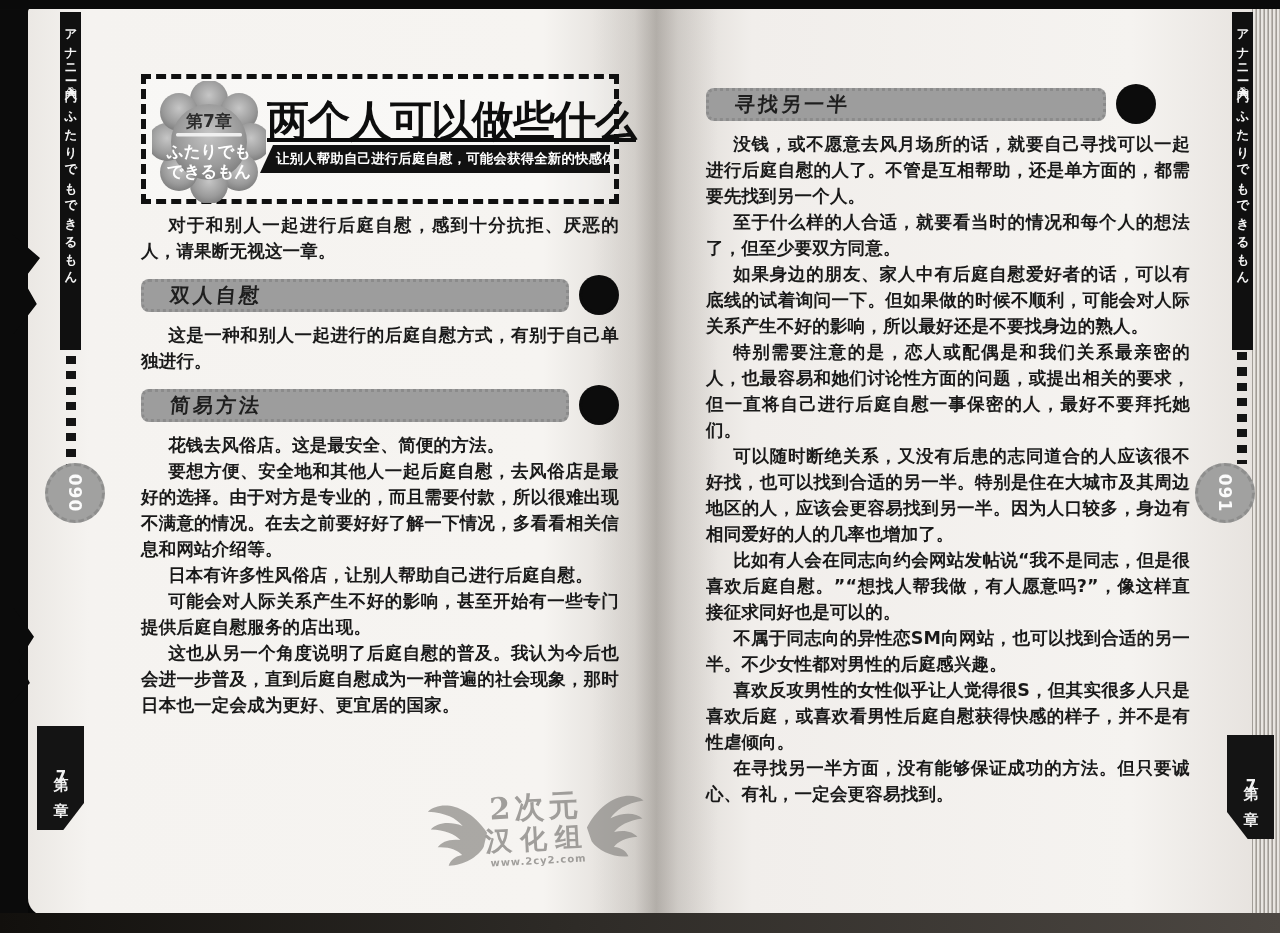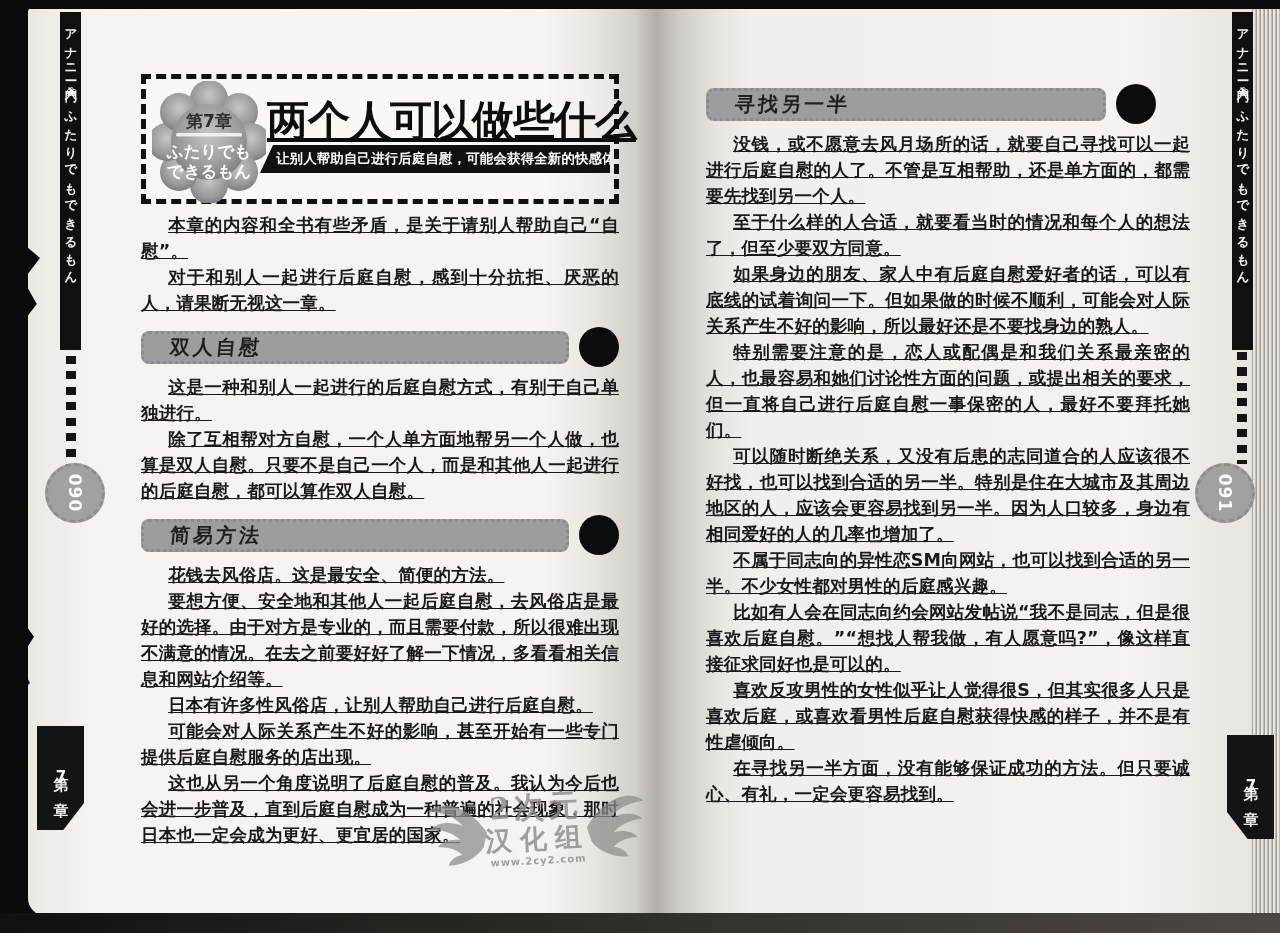--- a/index.html
+++ b/index.html
@@ -90,21 +90,21 @@
   .subtitle-band {
     position:absolute; left:114px; right:4px; top:66px; height:28px;
     background:#111; color:#fff; font-size:13.4px; font-weight:bold;
     line-height:28px; padding-left:16px; white-space:nowrap; overflow:hidden;
     clip-path:polygon(13px 0,100% 0,100% 100%,0 100%);
     letter-spacing:0.2px;
   }
   .medallion { position:absolute; left:6px; top:2px; }
   p.body {
     margin:0; font-size:17.5px; line-height:26px; color:#191919;
-    font-weight:600; text-indent:1.55em; letter-spacing:.2px; text-align:justify;text-decoration:underline;
+    font-weight:600; text-indent:1.55em; letter-spacing:.2px; text-align:justify;
   }
   .intro { margin-top:8px; }
   .section-head { display:flex; align-items:center; gap:10px; margin:11px 0 7px; }
   .band {
     height:33px; background:#9d9d9d; border-radius:8px;
     border:3px dotted #8b8b8b; display:flex; align-items:center; padding-left:26px;
   }
   .band span {
     font-size:20px; font-weight:bold; color:#1e1e1e; letter-spacing:3px;
     transform:skewX(-5deg);
@@ -185,32 +185,30 @@
         <text x="57" y="46" text-anchor="middle" font-size="17" font-weight="bold" fill="#2d2d2d">第7章</text>
         <rect x="24" y="52" width="66" height="3.5" rx="1.5" fill="#f2f2f2" opacity="0.95"></rect>
         <text x="57" y="76" text-anchor="middle" font-size="16.5" font-weight="bold" fill="#ffffff">ふたりでも</text>
         <text x="57" y="96" text-anchor="middle" font-size="16.5" font-weight="bold" fill="#ffffff">できるもん</text>
       </svg>
       <div class="main-title">两个人可以做些什么</div>
       <div class="subtitle-band">让别人帮助自己进行后庭自慰，可能会获得全新的快感体验</div>
     </div>
 
     <div class="intro">
-      <p class="body">本章的内容和全书有些矛盾，是关于请别人帮助自己“自慰”。</p>
       <p class="body">对于和别人一起进行后庭自慰，感到十分抗拒、厌恶的人，请果断无视这一章。</p>
     </div>
 
     <div class="section-head">
       <div class="band" style="width:428px">
         <span>双人自慰</span>
       </div>
       <div class="gear-dot"></div>
     </div>
     <p class="body">这是一种和别人一起进行的后庭自慰方式，有别于自己单独进行。</p>
-    <p class="body">除了互相帮对方自慰，一个人单方面地帮另一个人做，也算是双人自慰。只要不是自己一个人，而是和其他人一起进行的后庭自慰，都可以算作双人自慰。</p>
 
     <div class="section-head">
       <div class="band" style="width:428px">
         <span>简易方法</span>
       </div>
       <div class="gear-dot"></div>
     </div>
     <p class="body">花钱去风俗店。这是最安全、简便的方法。</p>
     <p class="body">要想方便、安全地和其他人一起后庭自慰，去风俗店是最好的选择。由于对方是专业的，而且需要付款，所以很难出现不满意的情况。在去之前要好好了解一下情况，多看看相关信息和网站介绍等。</p>
     <p class="body">日本有许多性风俗店，让别人帮助自己进行后庭自慰。</p>
@@ -223,22 +221,22 @@
       <div class="band" style="width:400px">
         <span>寻找另一半</span>
       </div>
       <div class="gear-dot"></div>
     </div>
     <p class="body">没钱，或不愿意去风月场所的话，就要自己寻找可以一起进行后庭自慰的人了。不管是互相帮助，还是单方面的，都需要先找到另一个人。</p>
     <p class="body">至于什么样的人合适，就要看当时的情况和每个人的想法了，但至少要双方同意。</p>
     <p class="body">如果身边的朋友、家人中有后庭自慰爱好者的话，可以有底线的试着询问一下。但如果做的时候不顺利，可能会对人际关系产生不好的影响，所以最好还是不要找身边的熟人。</p>
     <p class="body">特别需要注意的是，恋人或配偶是和我们关系最亲密的人，也最容易和她们讨论性方面的问题，或提出相关的要求，但一直将自己进行后庭自慰一事保密的人，最好不要拜托她们。</p>
     <p class="body">可以随时断绝关系，又没有后患的志同道合的人应该很不好找，也可以找到合适的另一半。特别是住在大城市及其周边地区的人，应该会更容易找到另一半。因为人口较多，身边有相同爱好的人的几率也增加了。</p>
+    <p class="body">比如有人会在同志向约会网站发帖说“我不是同志，但是很喜欢后庭自慰。”“想找人帮我做，有人愿意吗?”，像这样直接征求同好也是可以的。</p>
     <p class="body">不属于同志向的异性恋SM向网站，也可以找到合适的另一半。不少女性都对男性的后庭感兴趣。</p>
-    <p class="body">比如有人会在同志向约会网站发帖说“我不是同志，但是很喜欢后庭自慰。”“想找人帮我做，有人愿意吗?”，像这样直接征求同好也是可以的。</p>
     <p class="body">喜欢反攻男性的女性似乎让人觉得很S，但其实很多人只是喜欢后庭，或喜欢看男性后庭自慰获得快感的样子，并不是有性虐倾向。</p>
     <p class="body">在寻找另一半方面，没有能够保证成功的方法。但只要诚心、有礼，一定会更容易找到。</p>
   </div>
 
   <div class="watermark">
     <svg class="wm-wing leftw" width="62" height="70" viewBox="0 0 62 70">
       <g fill="#8f8d8a" opacity="0.9">
         <path d="M60,34 C40,2 14,0 2,10 C20,12 30,18 36,26 C22,20 10,22 4,28 C18,29 28,34 33,40 C22,38 14,41 10,46 C22,46 30,50 34,55 C26,56 22,60 20,65 C34,66 50,58 56,48 Z"></path>
       </g>
     </svg>

